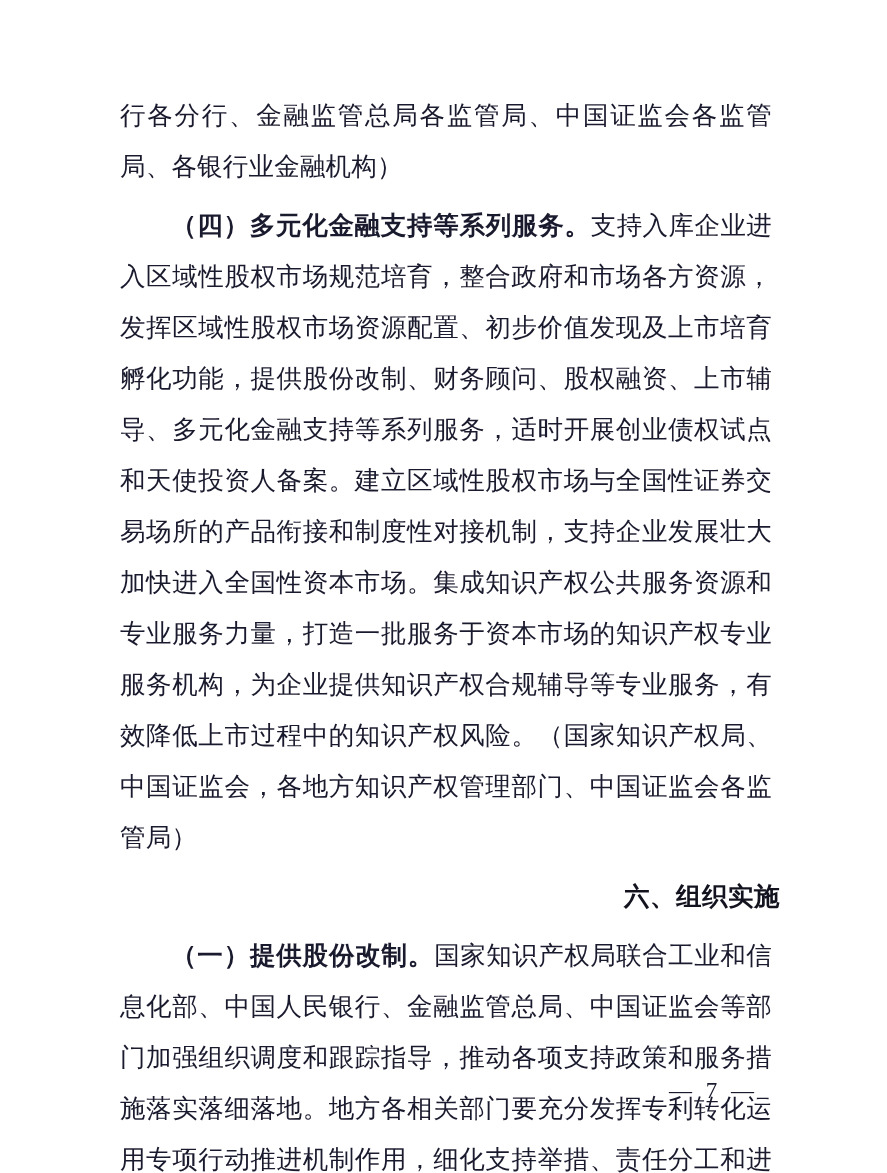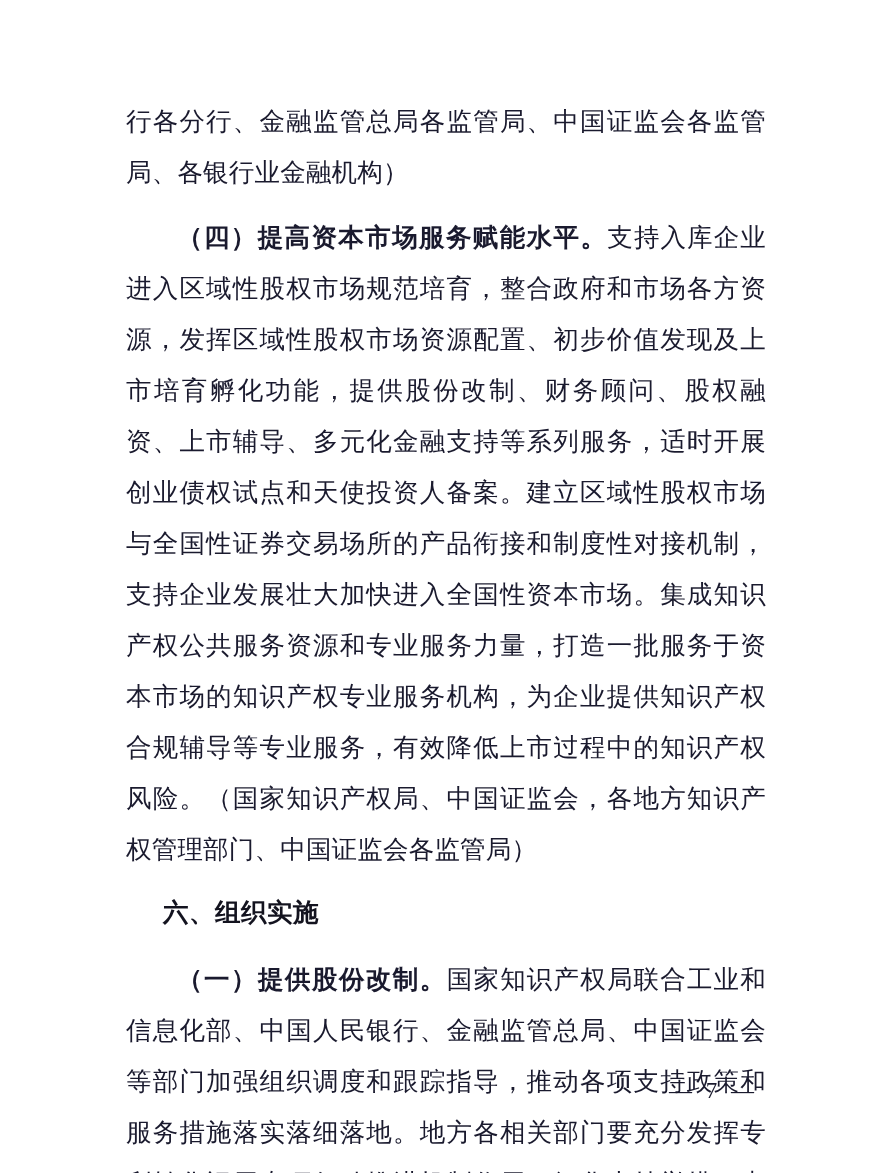--- a/index.html
+++ b/index.html
@@ -23,35 +23,36 @@
     top: 82px;
     width: 668px;
   }
   .para {
     font-size: 25.5px;
     line-height: 51px;
     color: #1a1a2e;
     text-align: justify;
     text-justify: inter-ideograph;
     letter-spacing: 0.2px;
-    margin: 14px;
+    margin: 8px;
     white-space: pre-wrap;
   }
   .para.indent {
     text-indent: 51px;
   }
   .heading {
     font-size: 25.5px;
     line-height: 51px;
     color: #13131f;
     margin: 0;
     text-indent: 51px;
-    font-family: Liberation Mono, monospace;
+    font-family: Liberation Sans, sans-serif;
     font-weight: bold;
     letter-spacing: 0.5px;
+    text-align: right;
   }
   .run-bold {
     font-family: "DejaVu Serif", "Liberation Serif", serif;
     font-weight: bold;
     letter-spacing: 0.5px;
   }
   .footer {
     position: absolute;
     left: 0;
     top: 1078px;
@@ -68,21 +69,21 @@
 </style>
 </head>
 <body>
 
 <div class="page">
 
   <div class="content">
 
     <p class="para">行各分行、金融监管总局各监管局、中国证监会各监管局、各银行业金融机构）</p>
 
-    <p class="para indent"><span class="run-bold">（四）提高资本市场服务赋能水平。</span><span>支持入库企业进入区域性股权市场规范培育，整合政府和市场各方资源，发挥区域性股权市场资源配置、初步价值发现及上市培育孵化功能，提供股份改制、财务顾问、股权融资、上市辅导、多元化金融支持等系列服务，适时开展创业债权试点和天使投资人备案。建立区域性股权市场与全国性证券交易场所的产品衔接和制度性对接机制，支持企业发展壮大加快进入全国性资本市场。集成知识产权公共服务资源和专业服务力量，打造一批服务于资本市场的知识产权专业服务机构，为企业提供知识产权合规辅导等专业服务，有效降低上市过程中的知识产权风险。（国家知识产权局、中国证监会，各地方知识产权管理部门、中国证监会各监管局）</span></p>
+    <p class="para indent"><span class="run-bold">（四）多元化金融支持等系列服务。</span><span>支持入库企业进入区域性股权市场规范培育，整合政府和市场各方资源，发挥区域性股权市场资源配置、初步价值发现及上市培育孵化功能，提供股份改制、财务顾问、股权融资、上市辅导、多元化金融支持等系列服务，适时开展创业债权试点和天使投资人备案。建立区域性股权市场与全国性证券交易场所的产品衔接和制度性对接机制，支持企业发展壮大加快进入全国性资本市场。集成知识产权公共服务资源和专业服务力量，打造一批服务于资本市场的知识产权专业服务机构，为企业提供知识产权合规辅导等专业服务，有效降低上市过程中的知识产权风险。（国家知识产权局、中国证监会，各地方知识产权管理部门、中国证监会各监管局）</span></p>
 
     <p class="heading">六、组织实施</p>
 
     <p class="para indent"><span class="run-bold">（一）提供股份改制。</span><span>国家知识产权局联合工业和信息化部、中国人民银行、金融监管总局、中国证监会等部门加强组织调度和跟踪指导，推动各项支持政策和服务措施落实落细落地。地方各相关部门要充分发挥专利转化运用专项行动推进机制作用，细化支持举措、责任分工和进度安排，强化本实施方案与高校和科研机构存量专利盘活、产业知识产权强链增效等重点任务的有序衔接，高效协同、政策联动，确保取得实效。</span></p>
 
   </div>
 
   <div class="footer">
     <span class="footer-inner">— 7 —</span>
   </div>

